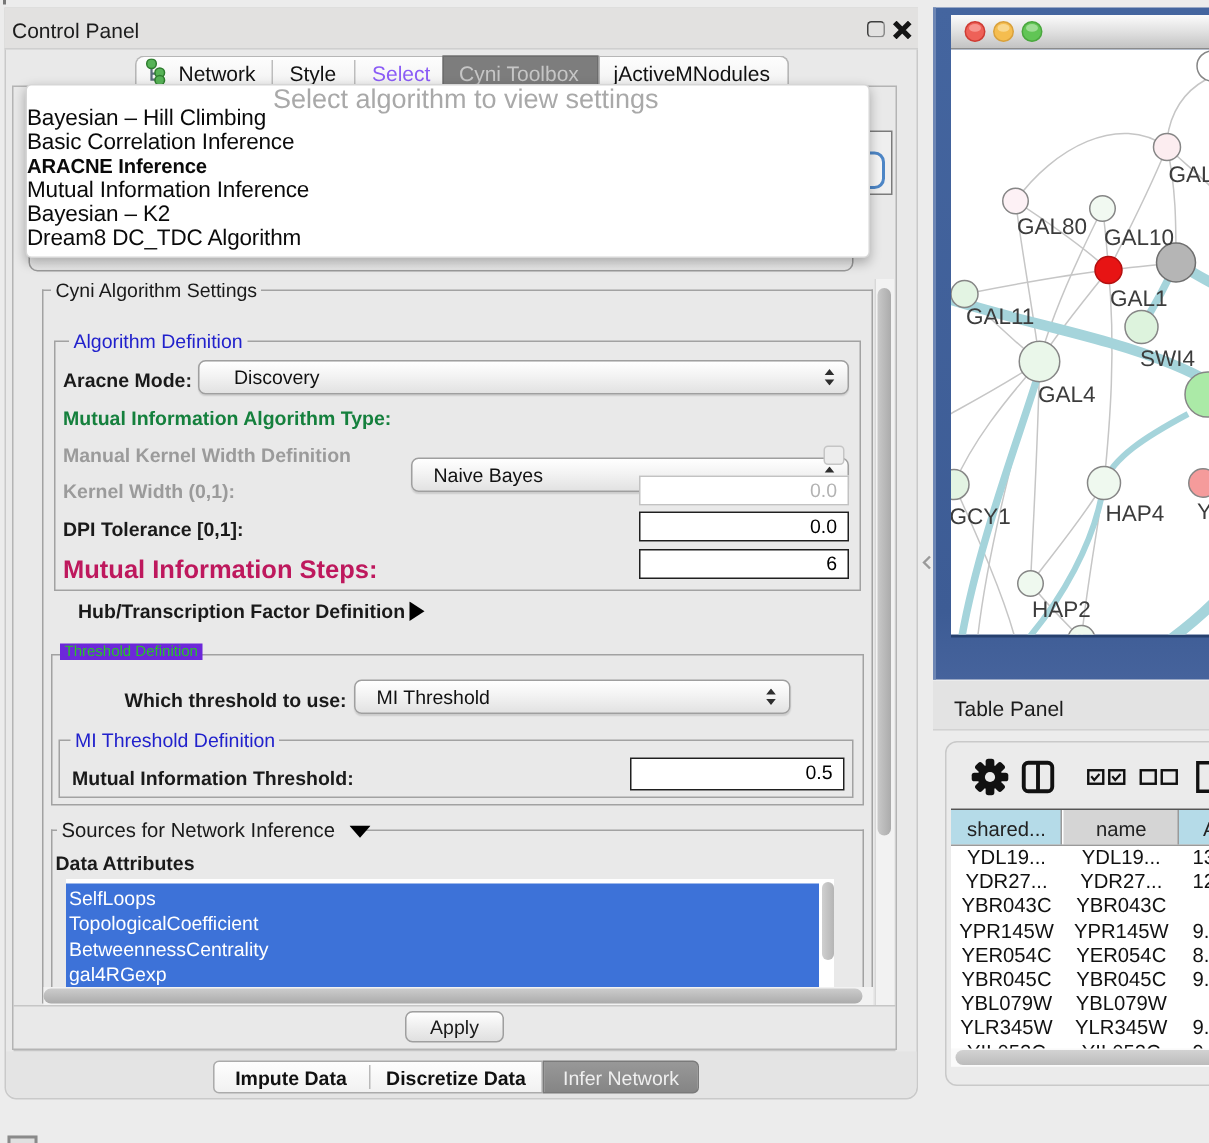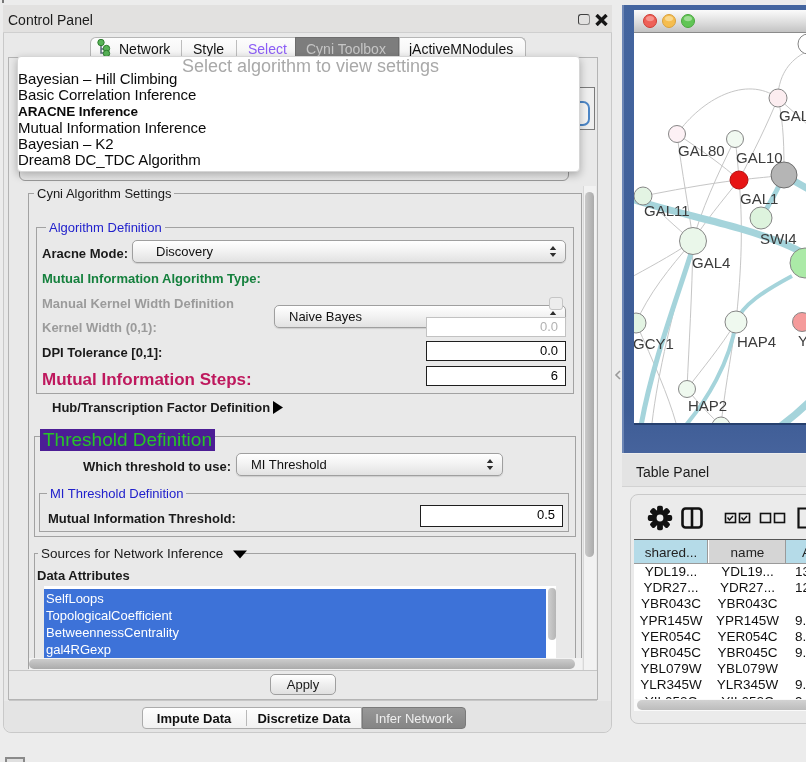--- a/index.html
+++ b/index.html
@@ -86,24 +86,24 @@
 
   <div class="abs b" style="left:42px;top:370px;font-size:17px;color:#be185d;">Mutual Information Steps:</div>
   <div class="field abs" style="left:426px;top:366px;width:140px;height:20px;border:1.5px solid #1f1f1f;color:#000;">6</div>
 
   <div class="abs b" style="left:52px;top:400px;font-size:13px;color:#1a1a1a;">Hub/Transcription Factor Definition</div>
   <svg class="abs" style="left:272px;top:401px;" width="12" height="13" viewBox="0 0 12 13">
       <path d="M1 0 L11 6.5 L1 13 Z" fill="#000"></path>
     </svg>
 
   <div class="abs" style="left:34px;top:436px;width:542px;height:101px;border:1px solid #a2a2a2;"></div>
-  <div class="abs" style="left:40px;top:429px;background:#4c1d95;padding:0 3px;font-size:19px;color:#27c427;">Threshold Definition</div>
+  <div class="abs" style="left:40px;top:429px;background:#6d28d9;padding:0 3px;font-size:10px;color:#27c427;">Threshold Definition</div>
 
   <div class="abs b" style="left:83px;top:459px;font-size:13px;color:#1a1a1a;">Which threshold to use:</div>
-  <div class="combo abs" style="left:236px;top:453px;width:267px;height:23px;">
+  <div class="combo abs" style="left:236px;top:453px;width:291px;height:23px;">
       <span style="margin-left:14px;">MI Threshold</span>
       <svg class="car" width="8" height="11" viewBox="0 0 8 11">
         <path d="M4 0 L7.2 4 L0.8 4 Z M4 11 L7.2 7 L0.8 7 Z" fill="#2e2e2e"></path>
       </svg>
     </div>
 
   <div class="abs" style="left:39px;top:493px;width:530px;height:39px;border:1px solid #a2a2a2;"></div>
   <div class="abs" style="left:47px;top:486px;background:#e9e9e9;padding:0 3px;font-size:13px;color:#2121cc;">MI Threshold Definition</div>
   <div class="abs b" style="left:48px;top:511px;font-size:13px;color:#1a1a1a;">Mutual Information Threshold:</div>
   <div class="field abs" style="left:420px;top:505px;width:143px;height:22px;border:1.2px solid #1f1f1f;color:#000;text-align:right;">0.5</div>

